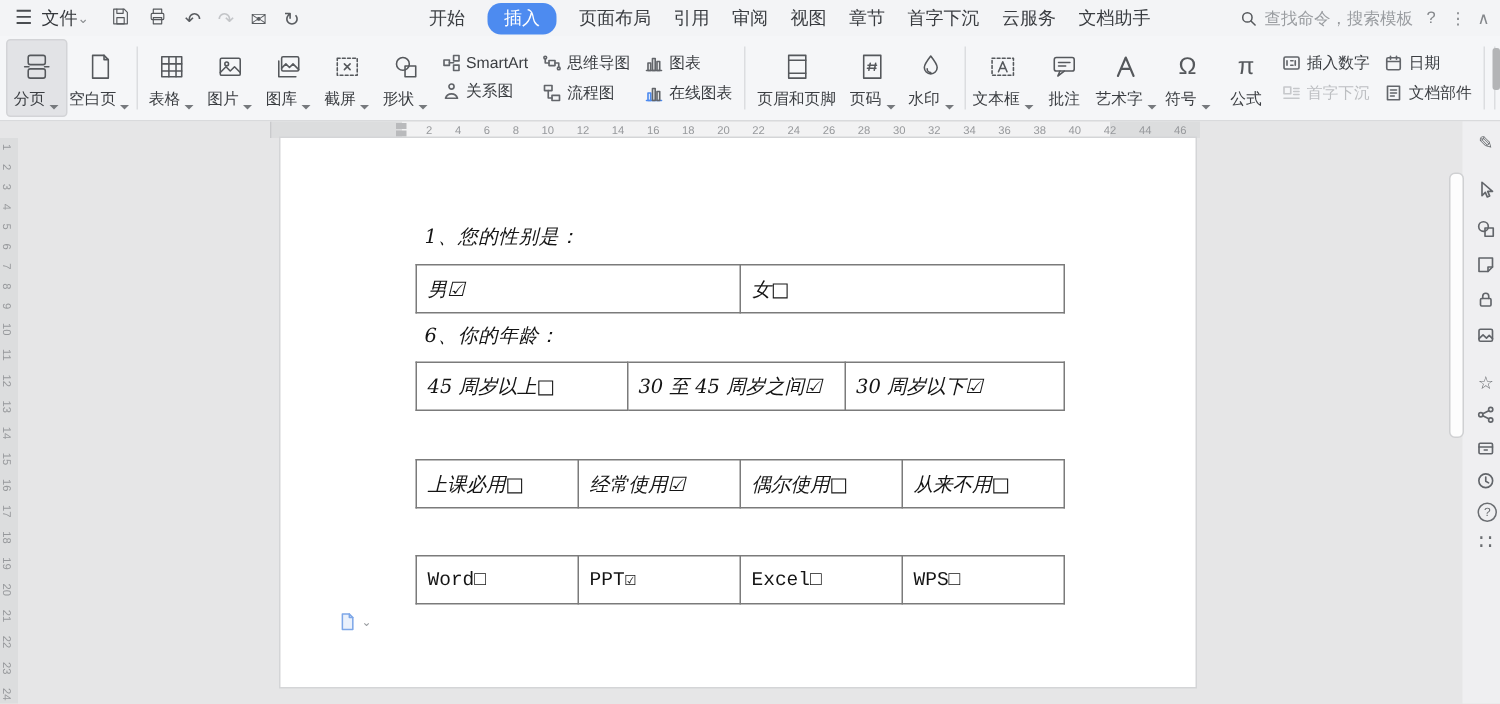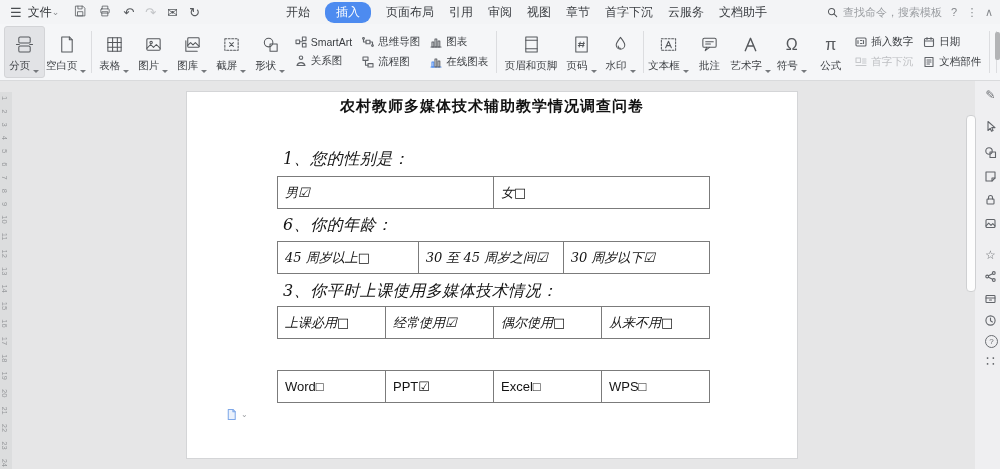--- a/index.html
+++ b/index.html
@@ -52,26 +52,26 @@
   .hr-ind.b{top:6px}
   .tabsel{position:absolute;left:-12px;top:0;width:11px;height:11px;background:#e7e8e9;border:1px solid #c9cacc;
           font-size:7px;color:#85888c;display:flex;align-items:center;justify-content:center}
   .vruler{position:absolute;left:0;top:11px;width:12px;height:377px;background:#dcddde;overflow:hidden}
   .vr-nums{position:absolute;left:9px;top:4px;width:370px;font-size:7.5px;color:#97999c;word-spacing:7px;
            white-space:nowrap;transform:rotate(90deg);transform-origin:0 0}
   .page{position:absolute;left:187px;top:11px;width:610px;height:366px;background:#ffffff;
         box-shadow:0 0 0 1px #d4d5d7}
   .ptitle{position:absolute;left:0;top:5px;width:610px;text-align:center;font-size:15px;font-weight:bold;
           color:#121212;letter-spacing:1px;font-family:"DejaVu Sans","Liberation Sans",sans-serif}
-  .q{position:absolute;left:96px;font-size:16px;color:#141414;font-style:italic;
+  .q{position:absolute;left:96px;font-size:13px;color:#141414;font-style:italic;
      font-family:"DejaVu Serif","Liberation Serif",serif;letter-spacing:.5px}
   .dtab{position:absolute;left:90px;width:433px;border-collapse:collapse;table-layout:fixed}
   .dtab td{border:1px solid #7b7b7b;height:31px;padding:0 2px 0 7px;font-size:13px;color:#141414;
            font-style:italic;font-family:"DejaVu Serif","Liberation Serif",serif;overflow:hidden;white-space:nowrap}
-  .dtab.mono td{font-family:Liberation Sans, sans-serif;font-style:normal;letter-spacing:0}
+  .dtab.mono td{font-family:Liberation Mono, monospace;font-style:normal;letter-spacing:0}
   .helper{position:absolute;left:38px;top:316px;display:flex;align-items:center;gap:3px}
   .helper .hcaret{font-size:8px;color:#9a9da1}
 
   
   .sidepanel{position:absolute;right:0;top:0;width:25px;height:388px;background:#efeff1}
   .thumb{position:absolute;left:966px;top:34px;width:8px;height:175px;background:#fdfdfd;
          border:1px solid #cfd0d2;border-radius:4px}
   .sbi{position:absolute;left:983px;width:15px;height:15px;display:flex;align-items:center;justify-content:center;
        color:#6a6d71;font-size:12px;line-height:1}
   .sbi.circ{border:1px solid #6a6d71;border-radius:50%;width:11px;height:11px;font-size:8px;left:985px}
@@ -400,27 +400,33 @@
   </div>
   <div class="rsep"></div>
 
   <div class="rsep"></div>
 
   <div class="darkstrip"></div>
 </div>
 
 <div class="canvas">
 
+  <div class="hruler">
+    <div class="hr-mid"></div>
+    <div class="hr-nums">2 4 6 8 10 12 14 16 18 20 22 24 26 28 30 32 34 36 38 40 42 44 46</div>
+    <div class="hr-ind"></div>
+    <div class="hr-ind b"></div>
+    <div class="tabsel">L</div>
+  </div>
 
   <div class="vruler">
     <div class="vr-nums">1 2 3 4 5 6 7 8 9 10 11 12 13 14 15 16 17 18 19 20 21 22 23 24</div>
   </div>
 
   <div class="page">
-    <div class="ptitle">农村教师多媒体技术辅助教学情况调查问卷</div>
 
     <div class="q" style="top:57px">1、您的性别是：</div>
     <table class="dtab" style="top:84px">
       <tbody>
           <tr>
         <td style="width:50%">男☑</td>
         <td style="width:50%">女□</td>
       </tr>
     </tbody>
       </table>
@@ -429,21 +435,20 @@
     <table class="dtab" style="top:149px">
       <tbody>
           <tr>
         <td style="width:32.5%">45 周岁以上□</td>
         <td style="width:33.6%">30 至 45 周岁之间☑</td>
         <td style="width:33.9%">30 周岁以下☑</td>
       </tr>
     </tbody>
       </table>
 
-    <div class="q" style="top:189px">3、你平时上课使用多媒体技术情况：</div>
     <table class="dtab" style="top:214px">
       <tbody>
           <tr>
         <td style="width:25%">上课必用□</td>
         <td style="width:25%">经常使用☑</td>
         <td style="width:25%">偶尔使用□</td>
         <td style="width:25%">从来不用□</td>
       </tr>
     </tbody>
       </table>

